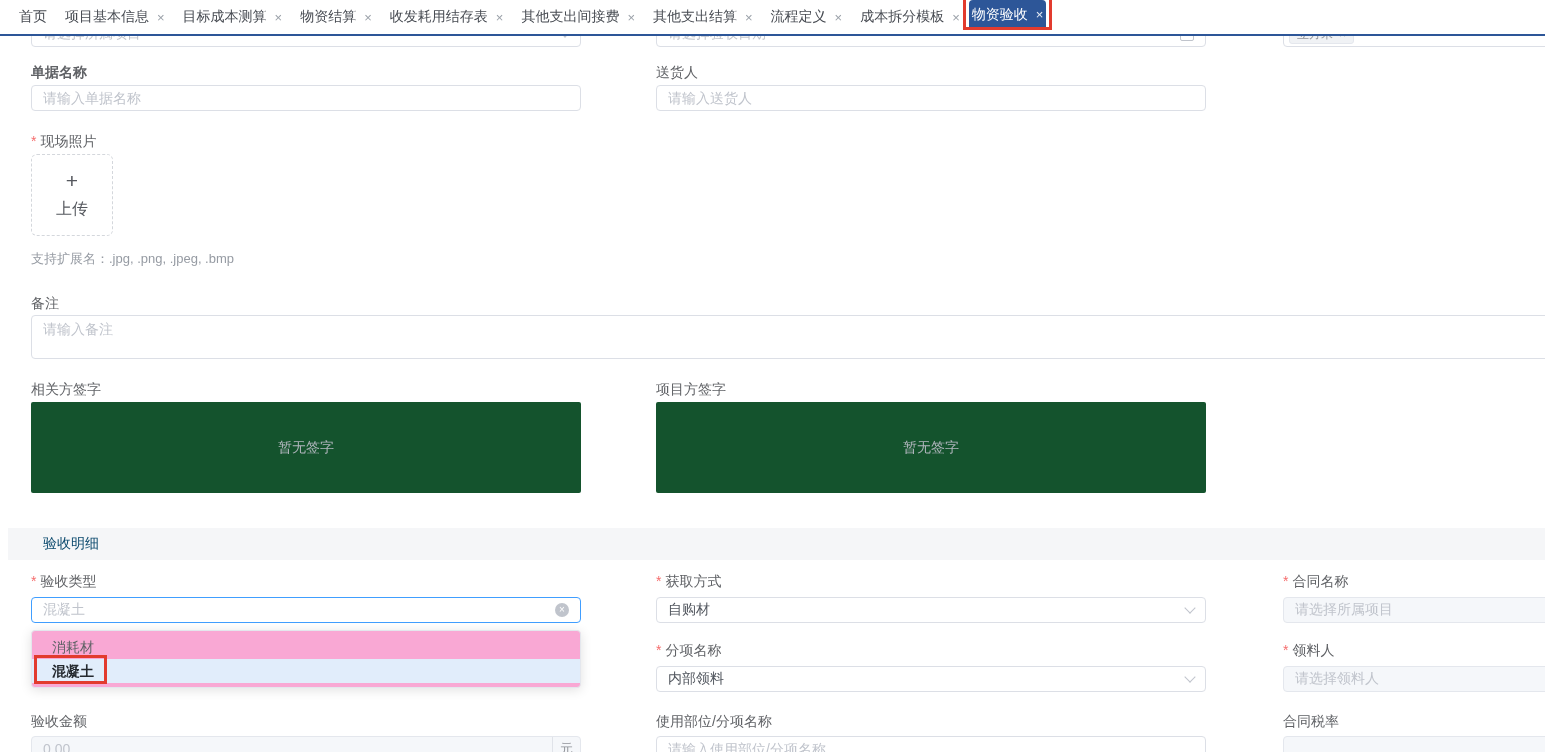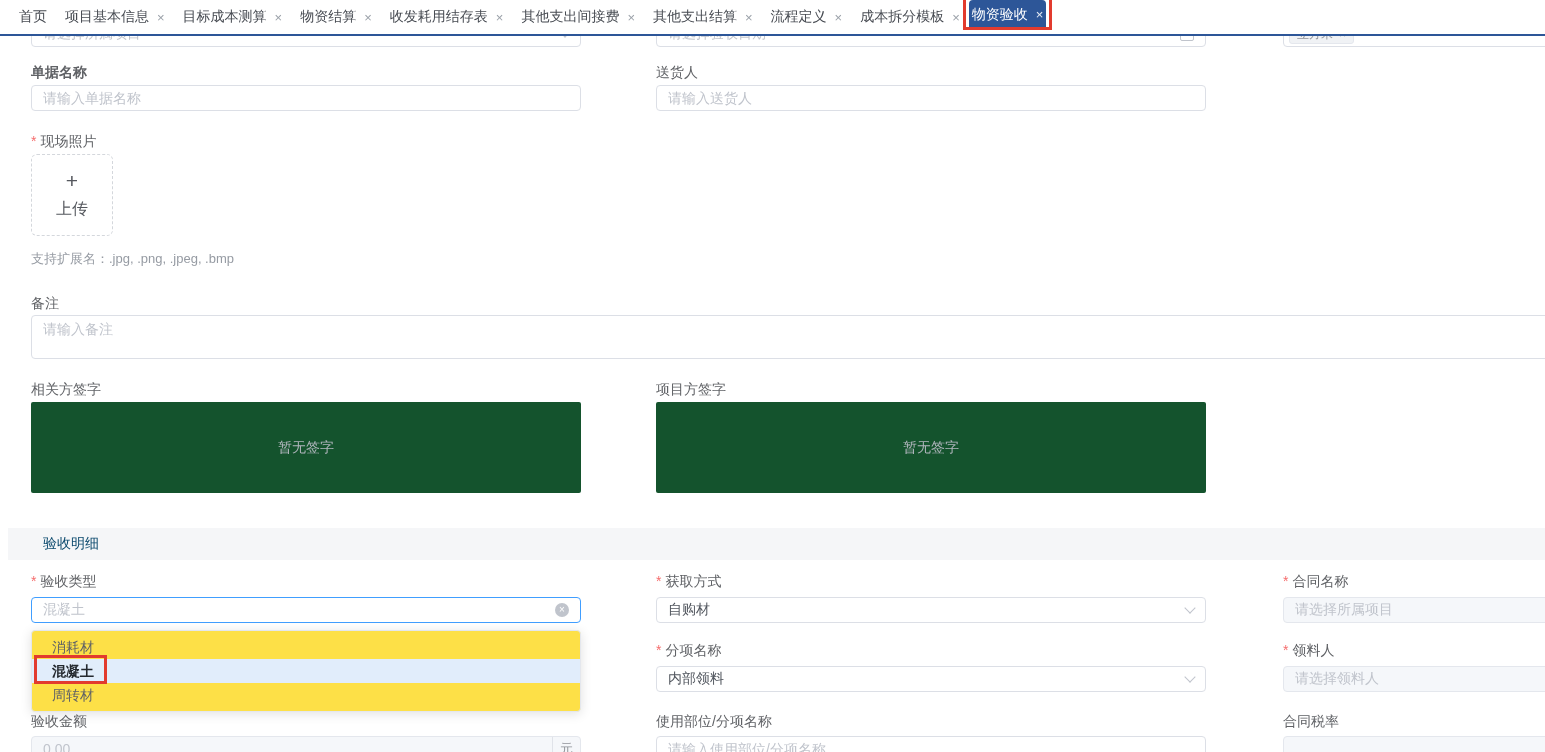--- a/index.html
+++ b/index.html
@@ -58,21 +58,21 @@
   
   .sign-box { position:absolute; width:550px; height:91px; background:#14532d; border-radius:2px;
     display:flex; align-items:center; justify-content:center; color:#b1b6bd; }
 
   
   .section-bar { position:absolute; left:8px; top:528px; width:1537px; height:32px;
     background:#f5f6f8; display:flex; align-items:center; }
   .section-title { margin-left:35px; color:#0c4a6e; }
 
   
-  .dropdown { position:absolute; left:31px; top:630px; width:550px; background:#fde047;
+  .dropdown { position:absolute; left:31px; top:630px; width:550px; background:#f9a8d4;
     border:1px solid #e4e7ed; border-radius:4px; box-shadow:0 2px 12px rgba(0,0,0,.12);
     padding:4px 0; z-index:15; }
   .option { height:24px; line-height:24px; padding:0 20px; color:#606266; cursor:pointer; white-space:nowrap; }
   .option.selected { background:var(--selected-option-bg,#e1edfb); color:#24292f; font-weight:bold; }
   .option-annotation { left:2px; top:24px; width:73px; height:29px; }
 
   
   .suffix { margin-left:auto; align-self:stretch; display:flex; align-items:center; justify-content:center;
     width:28px; border-left:1px solid #e0e3e9; color:#909399; font-size:13px; margin-right:-11px; flex:none; }
 </style>
@@ -188,21 +188,20 @@
 <div class="field-label" style="left:1283px; top:572px;">
   <span class="star">*</span><span>合同名称</span>
 </div>
 <div class="box disabled" style="left:1283px; top:597px; width:300px;">
   <span class="ph">请选择所属项目</span>
 </div>
 
 <div class="dropdown">
   <div class="option">消耗材</div>
   <div class="option selected">混凝土</div>
-  <div class="option">周转材</div>
   <div class="annotation option-annotation"></div>
 </div>
 
 <div class="field-label" style="left:656px; top:641px;">
   <span class="star">*</span><span>分项名称</span>
 </div>
 <div class="box" style="left:656px; top:666px; width:550px;">
   <span class="val">内部领料</span>
   <span class="chevron"></span>
 </div>

